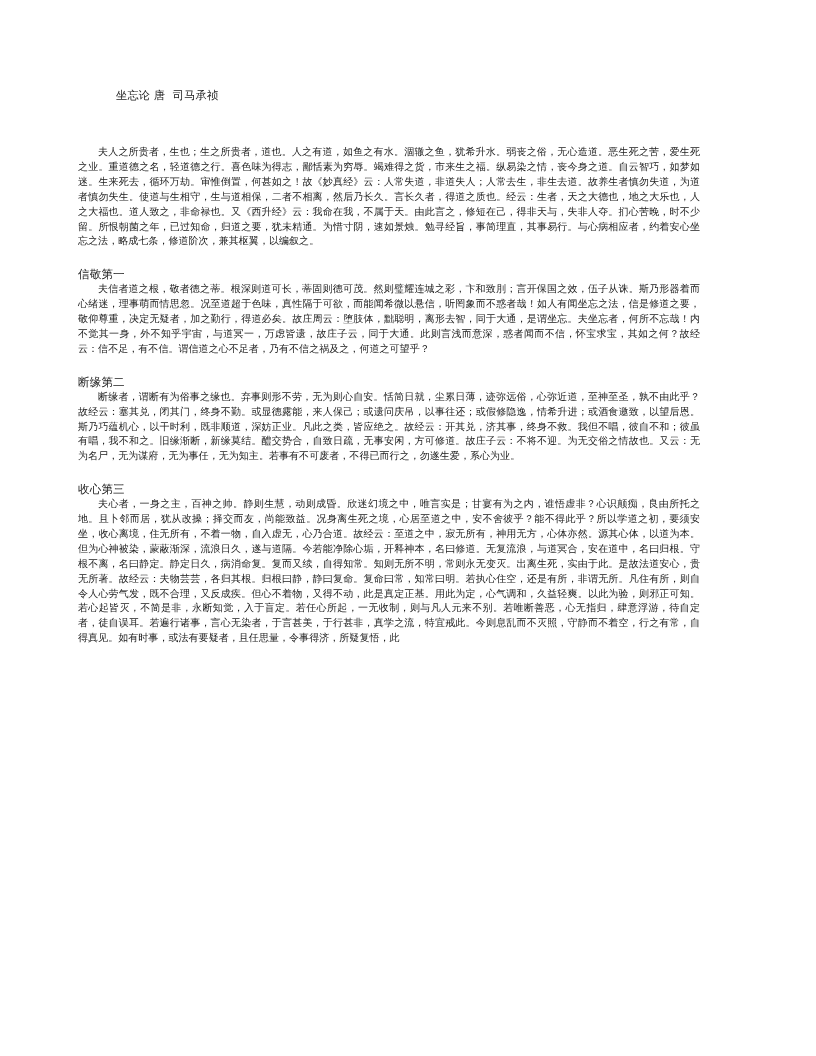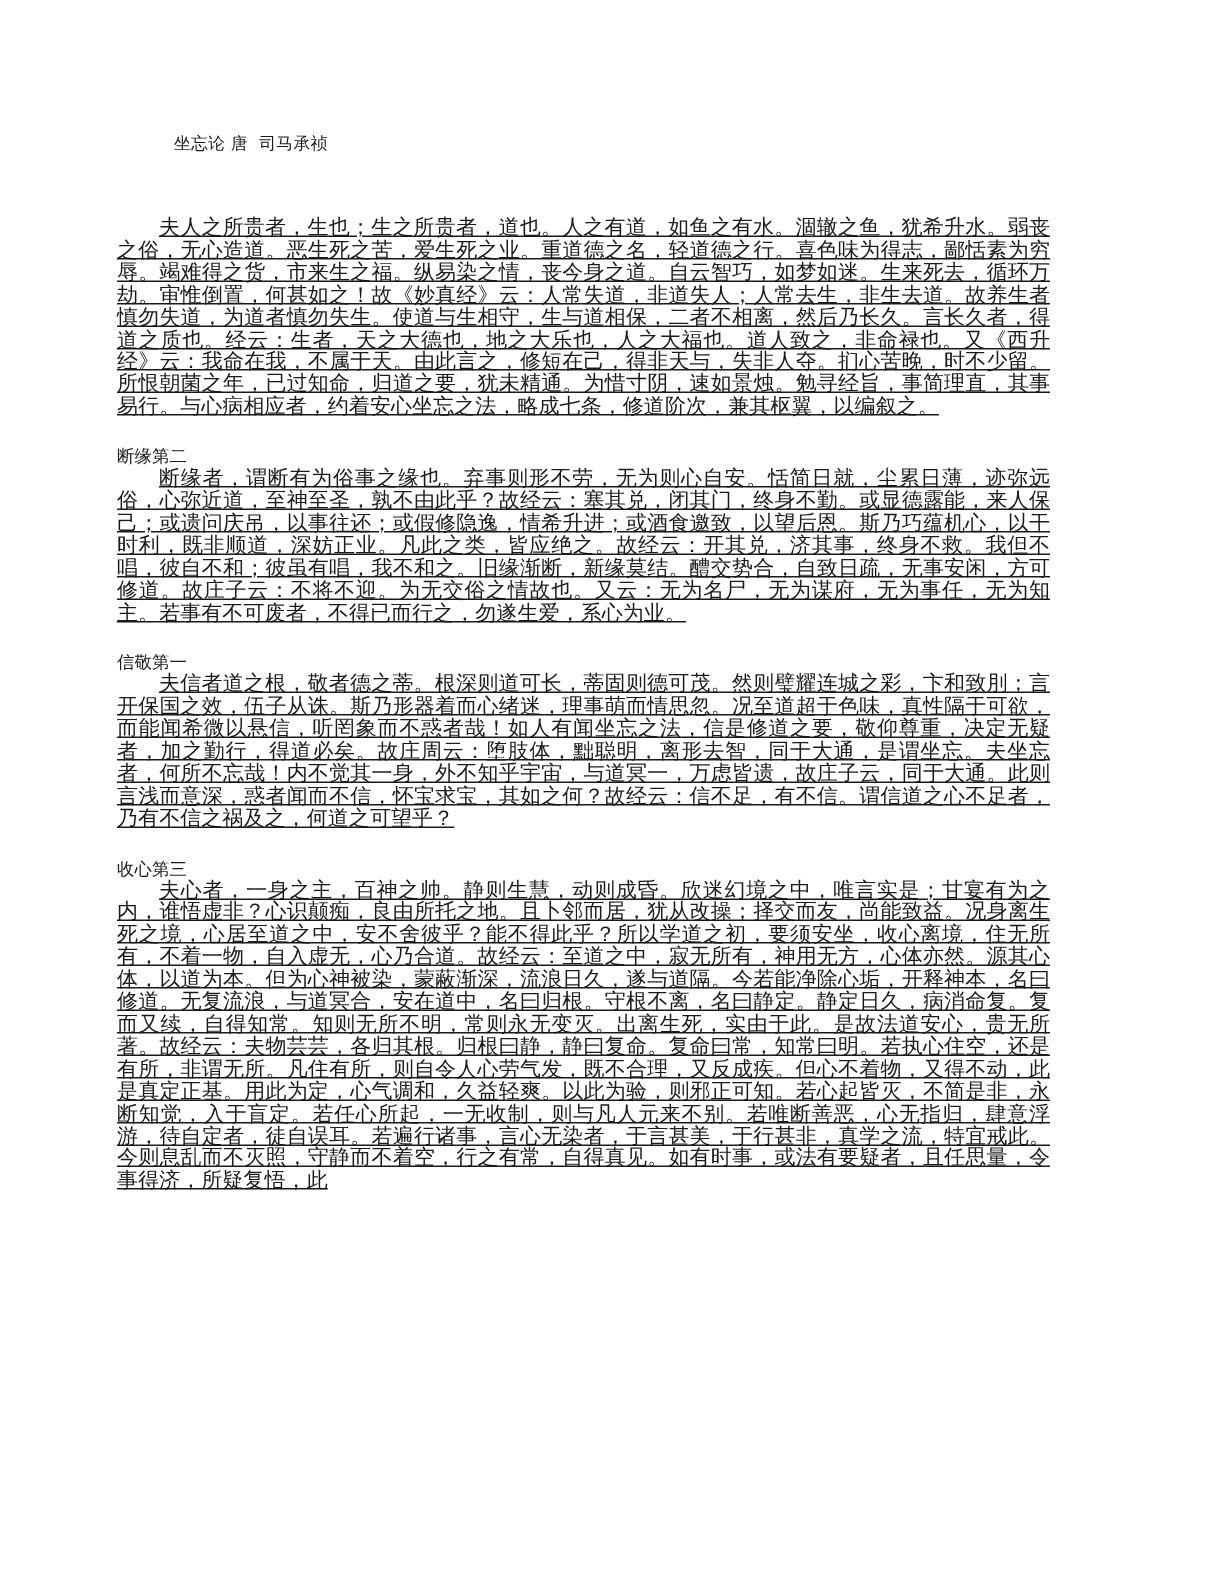--- a/index.html
+++ b/index.html
@@ -41,30 +41,29 @@
     height: 42px;
   }
   .section-heading {
     font-size: 11.6px;
     line-height: 14.9px;
     margin: 0;
     font-weight: normal;
     letter-spacing: 0.1px;
   }
   .body-para {
-    font-size: 14px;
+    font-size: 10px;
     line-height: 14.9px;
     margin: 0;
     text-align: justify;
     text-justify: inter-ideograph;
     text-indent: 2em;
     letter-spacing: 0.05px;
     word-break: break-all;
     hanging-punctuation: allow-end;
-    text-decoration: underline;
   }
   .block {
     margin-bottom: 18px;
   }
   .block:last-child {
     margin-bottom: 16px;
   }
   .block .section-heading + .body-para {
     margin-top: 0;
   }
@@ -77,27 +76,27 @@
 
     <p class="doc-title">坐忘论 唐  司马承祯</p>
 
     <div class="spacer-after-title"></div>
 
     <div class="block">
       <p class="body-para">夫人之所贵者，生也；生之所贵者，道也。人之有道，如鱼之有水。涸辙之鱼，犹希升水。弱丧之俗，无心造道。恶生死之苦，爱生死之业。重道德之名，轻道德之行。喜色味为得志，鄙恬素为穷辱。竭难得之货，市来生之福。纵易染之情，丧今身之道。自云智巧，如梦如迷。生来死去，循环万劫。审惟倒置，何甚如之！故《妙真经》云：人常失道，非道失人；人常去生，非生去道。故养生者慎勿失道，为道者慎勿失生。使道与生相守，生与道相保，二者不相离，然后乃长久。言长久者，得道之质也。经云：生者，天之大德也，地之大乐也，人之大福也。道人致之，非命禄也。又《西升经》云：我命在我，不属于天。由此言之，修短在己，得非天与，失非人夺。扪心苦晚，时不少留。所恨朝菌之年，已过知命，归道之要，犹未精通。为惜寸阴，速如景烛。勉寻经旨，事简理直，其事易行。与心病相应者，约着安心坐忘之法，略成七条，修道阶次，兼其枢翼，以编叙之。</p>
     </div>
 
     <div class="block">
-      <p class="section-heading">断缘第二</p>
-      <p class="body-para">断缘者，谓断有为俗事之缘也。弃事则形不劳，无为则心自安。恬简日就，尘累日薄，迹弥远俗，心弥近道，至神至圣，孰不由此乎？故经云：塞其兑，闭其门，终身不勤。或显德露能，来人保己；或遗问庆吊，以事往还；或假修隐逸，情希升进；或酒食邀致，以望后恩。斯乃巧蕴机心，以干时利，既非顺道，深妨正业。凡此之类，皆应绝之。故经云：开其兑，济其事，终身不救。我但不唱，彼自不和；彼虽有唱，我不和之。旧缘渐断，新缘莫结。醴交势合，自致日疏，无事安闲，方可修道。故庄子云：不将不迎。为无交俗之情故也。又云：无为名尸，无为谋府，无为事任，无为知主。若事有不可废者，不得已而行之，勿遂生爱，系心为业。</p>
+      <p class="section-heading">信敬第一</p>
+      <p class="body-para">夫信者道之根，敬者德之蒂。根深则道可长，蒂固则德可茂。然则璧耀连城之彩，卞和致刖；言开保国之效，伍子从诛。斯乃形器着而心绪迷，理事萌而情思忽。况至道超于色味，真性隔于可欲，而能闻希微以悬信，听罔象而不惑者哉！如人有闻坐忘之法，信是修道之要，敬仰尊重，决定无疑者，加之勤行，得道必矣。故庄周云：堕肢体，黜聪明，离形去智，同于大通，是谓坐忘。夫坐忘者，何所不忘哉！内不觉其一身，外不知乎宇宙，与道冥一，万虑皆遗，故庄子云，同于大通。此则言浅而意深，惑者闻而不信，怀宝求宝，其如之何？故经云：信不足，有不信。谓信道之心不足者，乃有不信之祸及之，何道之可望乎？</p>
     </div>
 
     <div class="block">
-      <p class="section-heading">信敬第一</p>
-      <p class="body-para">夫信者道之根，敬者德之蒂。根深则道可长，蒂固则德可茂。然则璧耀连城之彩，卞和致刖；言开保国之效，伍子从诛。斯乃形器着而心绪迷，理事萌而情思忽。况至道超于色味，真性隔于可欲，而能闻希微以悬信，听罔象而不惑者哉！如人有闻坐忘之法，信是修道之要，敬仰尊重，决定无疑者，加之勤行，得道必矣。故庄周云：堕肢体，黜聪明，离形去智，同于大通，是谓坐忘。夫坐忘者，何所不忘哉！内不觉其一身，外不知乎宇宙，与道冥一，万虑皆遗，故庄子云，同于大通。此则言浅而意深，惑者闻而不信，怀宝求宝，其如之何？故经云：信不足，有不信。谓信道之心不足者，乃有不信之祸及之，何道之可望乎？</p>
+      <p class="section-heading">断缘第二</p>
+      <p class="body-para">断缘者，谓断有为俗事之缘也。弃事则形不劳，无为则心自安。恬简日就，尘累日薄，迹弥远俗，心弥近道，至神至圣，孰不由此乎？故经云：塞其兑，闭其门，终身不勤。或显德露能，来人保己；或遗问庆吊，以事往还；或假修隐逸，情希升进；或酒食邀致，以望后恩。斯乃巧蕴机心，以干时利，既非顺道，深妨正业。凡此之类，皆应绝之。故经云：开其兑，济其事，终身不救。我但不唱，彼自不和；彼虽有唱，我不和之。旧缘渐断，新缘莫结。醴交势合，自致日疏，无事安闲，方可修道。故庄子云：不将不迎。为无交俗之情故也。又云：无为名尸，无为谋府，无为事任，无为知主。若事有不可废者，不得已而行之，勿遂生爱，系心为业。</p>
     </div>
 
     <div class="block">
       <p class="section-heading">收心第三</p>
       <p class="body-para">夫心者，一身之主，百神之帅。静则生慧，动则成昏。欣迷幻境之中，唯言实是；甘宴有为之内，谁悟虚非？心识颠痴，良由所托之地。且卜邻而居，犹从改操；择交而友，尚能致益。况身离生死之境，心居至道之中，安不舍彼乎？能不得此乎？所以学道之初，要须安坐，收心离境，住无所有，不着一物，自入虚无，心乃合道。故经云：至道之中，寂无所有，神用无方，心体亦然。源其心体，以道为本。但为心神被染，蒙蔽渐深，流浪日久，遂与道隔。今若能净除心垢，开释神本，名曰修道。无复流浪，与道冥合，安在道中，名曰归根。守根不离，名曰静定。静定日久，病消命复。复而又续，自得知常。知则无所不明，常则永无变灭。出离生死，实由于此。是故法道安心，贵无所著。故经云：夫物芸芸，各归其根。归根曰静，静曰复命。复命曰常，知常曰明。若执心住空，还是有所，非谓无所。凡住有所，则自令人心劳气发，既不合理，又反成疾。但心不着物，又得不动，此是真定正基。用此为定，心气调和，久益轻爽。以此为验，则邪正可知。若心起皆灭，不简是非，永断知觉，入于盲定。若任心所起，一无收制，则与凡人元来不别。若唯断善恶，心无指归，肆意浮游，待自定者，徒自误耳。若遍行诸事，言心无染者，于言甚美，于行甚非，真学之流，特宜戒此。今则息乱而不灭照，守静而不着空，行之有常，自得真见。如有时事，或法有要疑者，且任思量，令事得济，所疑复悟，此</p>
     </div>
 
   </div>
 </div>
 

